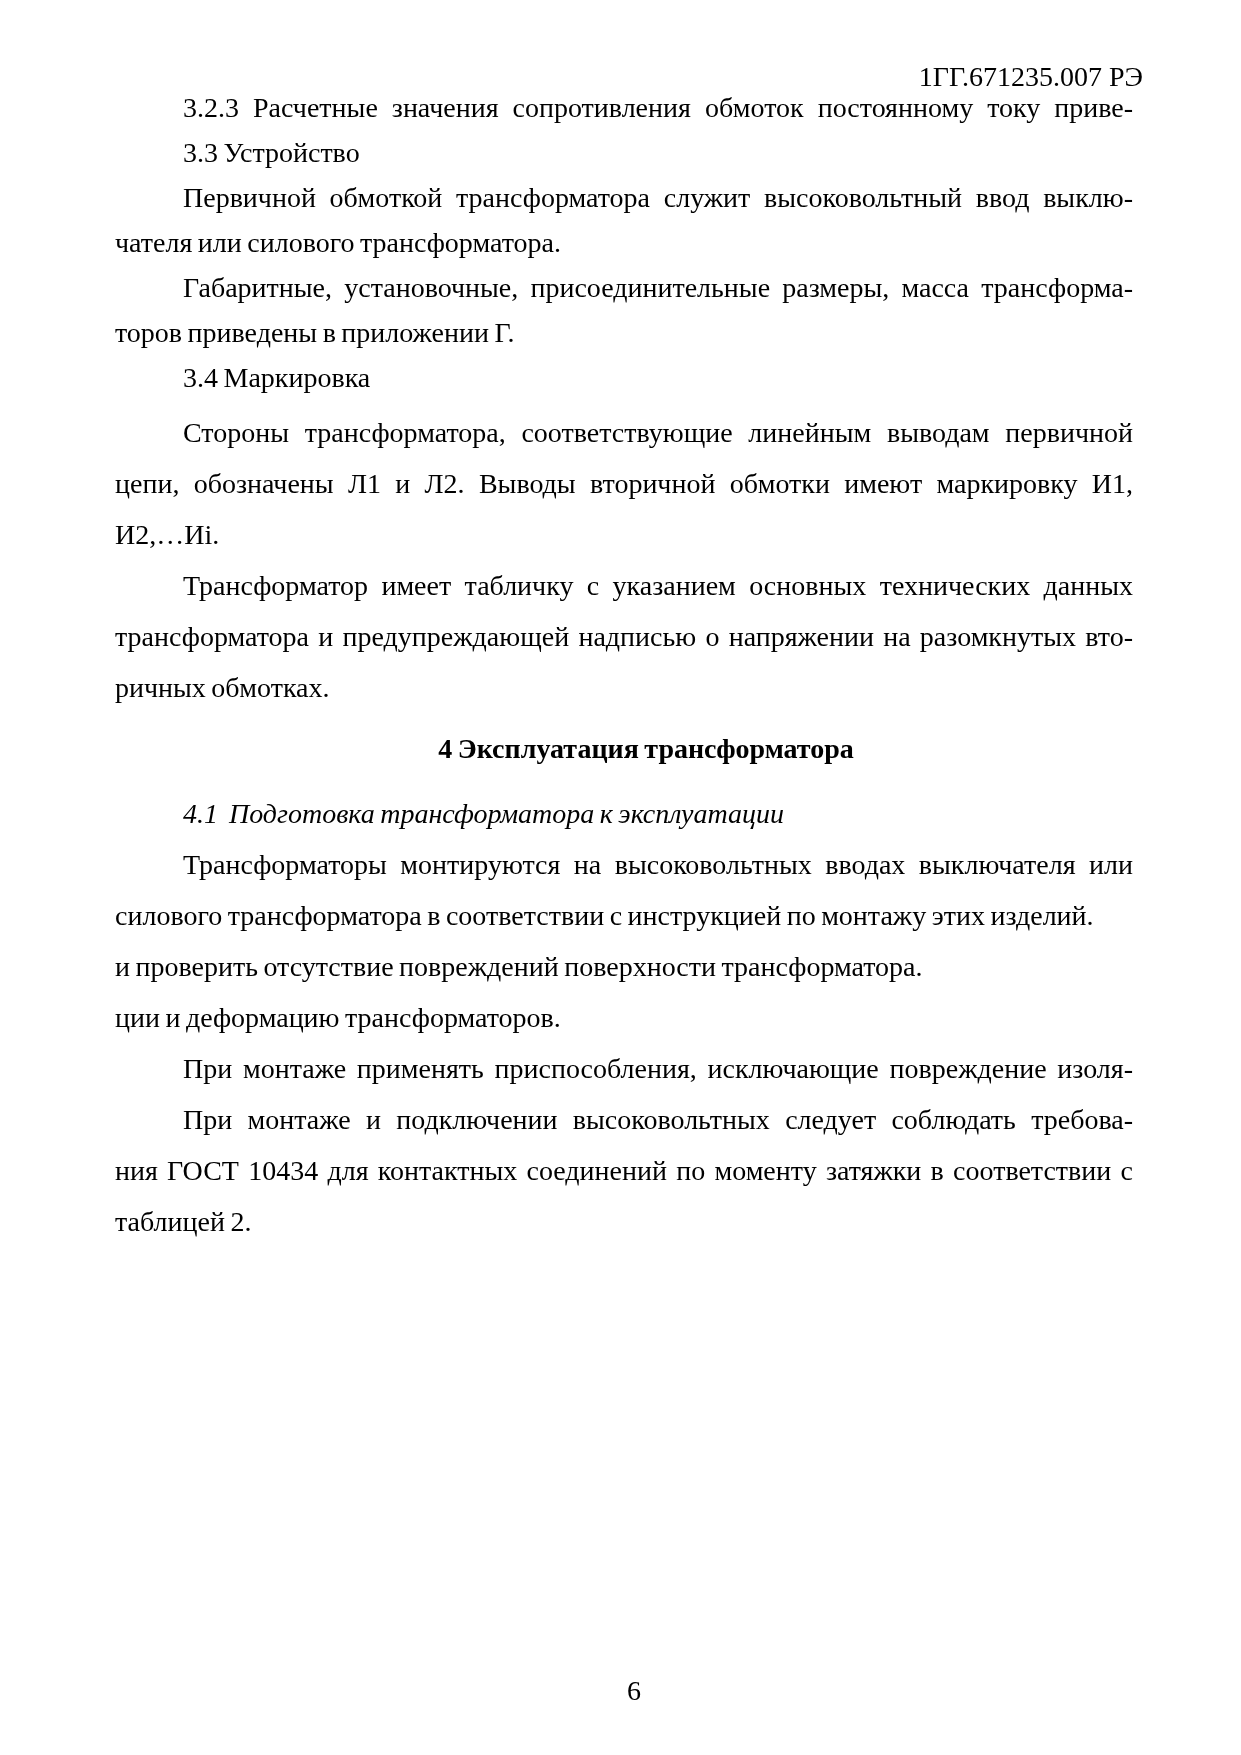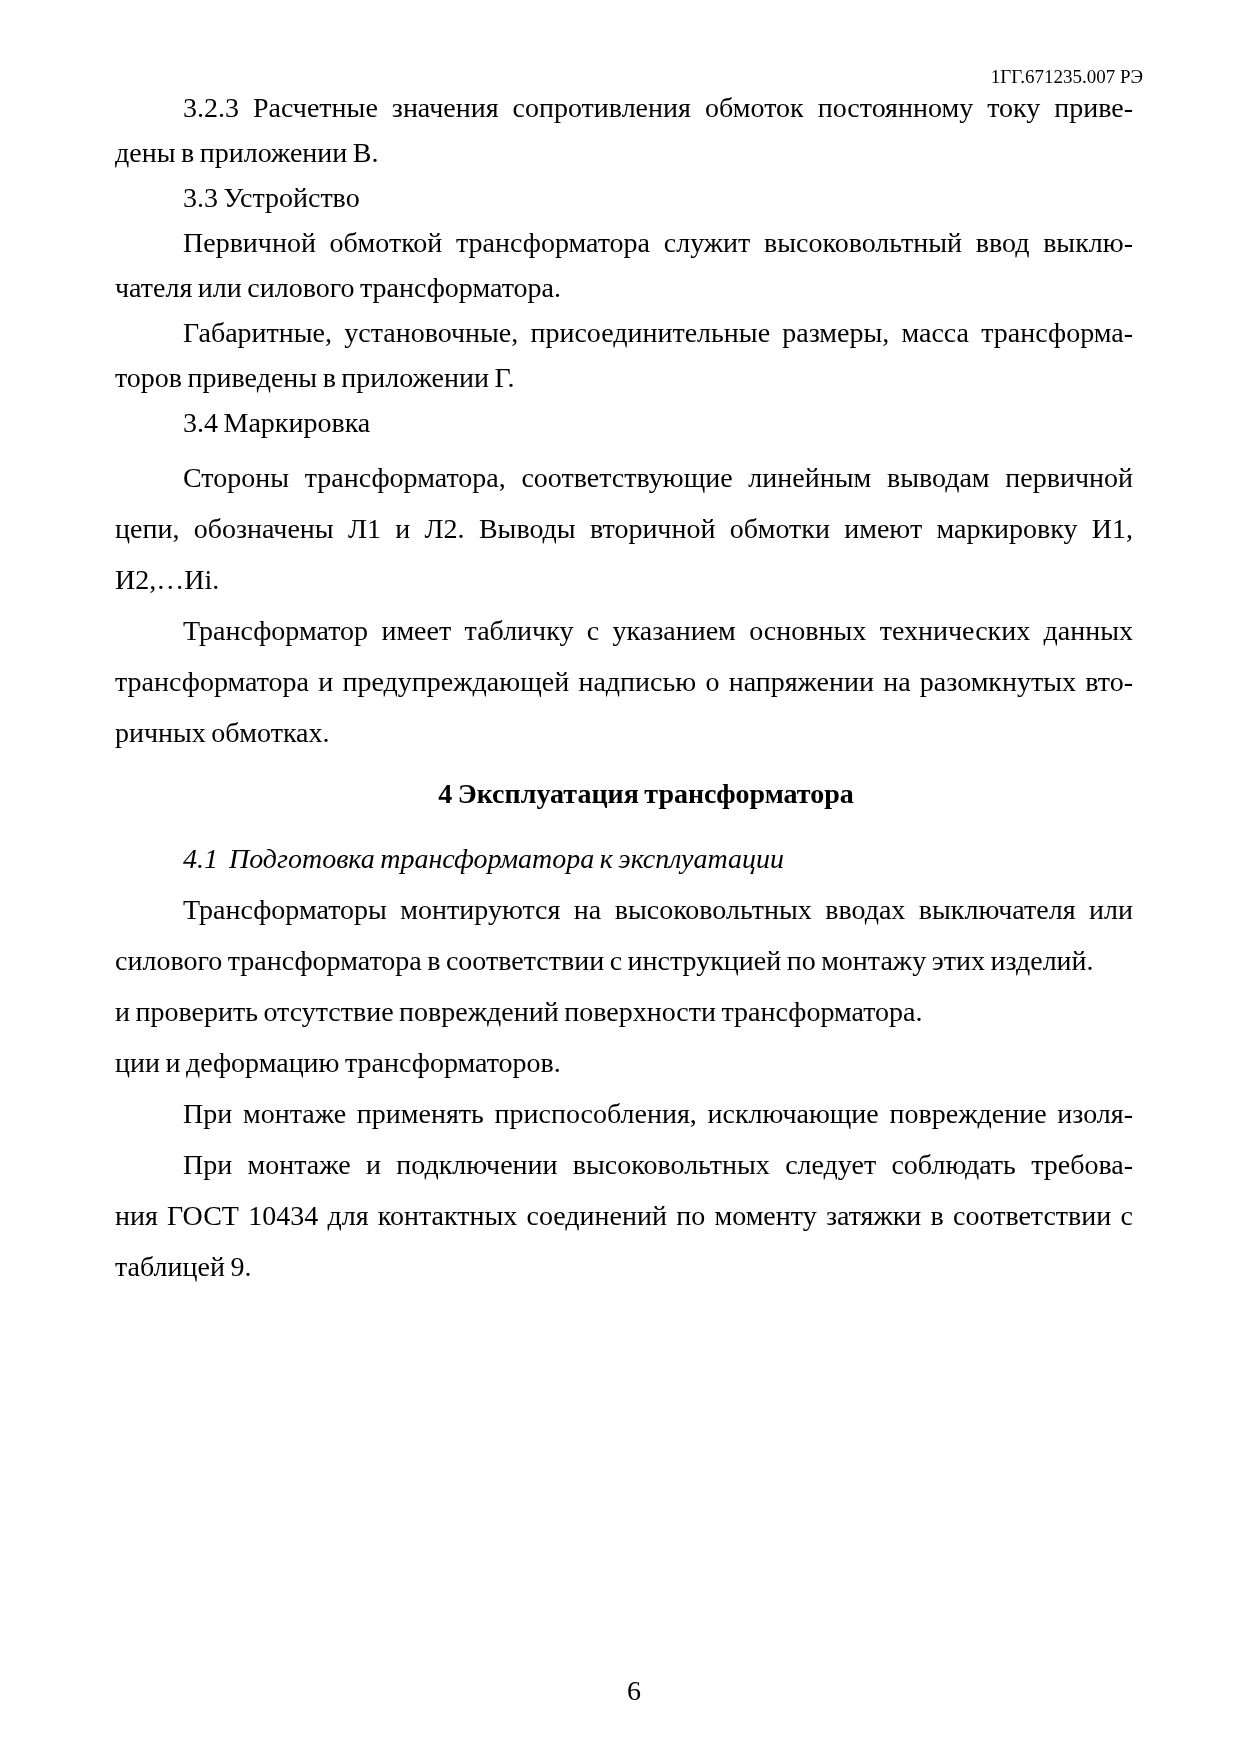--- a/index.html
+++ b/index.html
@@ -13,21 +13,21 @@
     height: 1755px;
     background: #ffffff;
     font-family: "Liberation Serif", "DejaVu Serif", serif;
     color: #000000;
     overflow: hidden;
   }
   .doc-code {
     position: absolute;
     top: 60px;
     right: 98px;
-    font-size: 19px;
+    font-size: 28px;
     line-height: 34px;
     white-space: nowrap;
   }
   .content {
     position: absolute;
     left: 115px;
     top: 85px;
     width: 1018px;
     font-size: 28px;
     word-spacing: -1.5px;
@@ -72,21 +72,20 @@
 </style>
 </head>
 <body>
 
 <div class="page">
   <div class="doc-code">1ГГ.671235.007 РЭ</div>
 
   <div class="content">
       <div class="para tight">
         <div class="line fill indent">3.2.3 Расчетные значения сопротивления обмоток постоянному току приве-</div>
-        <div class="line end">дены в приложении В.</div>
       </div>
       <div class="para tight">
         <div class="line end indent">3.3 Устройство</div>
       </div>
       <div class="para tight">
         <div class="line fill indent">Первичной обмоткой трансформатора служит высоковольтный ввод выклю-</div>
         <div class="line end">чателя или силового трансформатора.</div>
       </div>
       <div class="para tight">
         <div class="line fill indent">Габаритные, установочные, присоединительные размеры, масса трансформа-</div>
@@ -118,18 +117,18 @@
       <div class="para loose">
         <div class="line end">и проверить отсутствие повреждений поверхности трансформатора.</div>
       </div>
       <div class="para loose">
         <div class="line end">ции и деформацию трансформаторов.</div>
         <div class="line fill indent">При монтаже применять приспособления, исключающие повреждение изоля-</div>
       </div>
       <div class="para loose">
         <div class="line fill indent">При монтаже и подключении высоковольтных следует соблюдать требова-</div>
         <div class="line fill">ния ГОСТ 10434 для контактных соединений по моменту затяжки в соответствии с</div>
-        <div class="line end">таблицей 9.</div>
+        <div class="line end">таблицей 2.</div>
       </div>
     </div>
 
   <div class="page-number">6</div>
 </div>
 
 </body></html>

